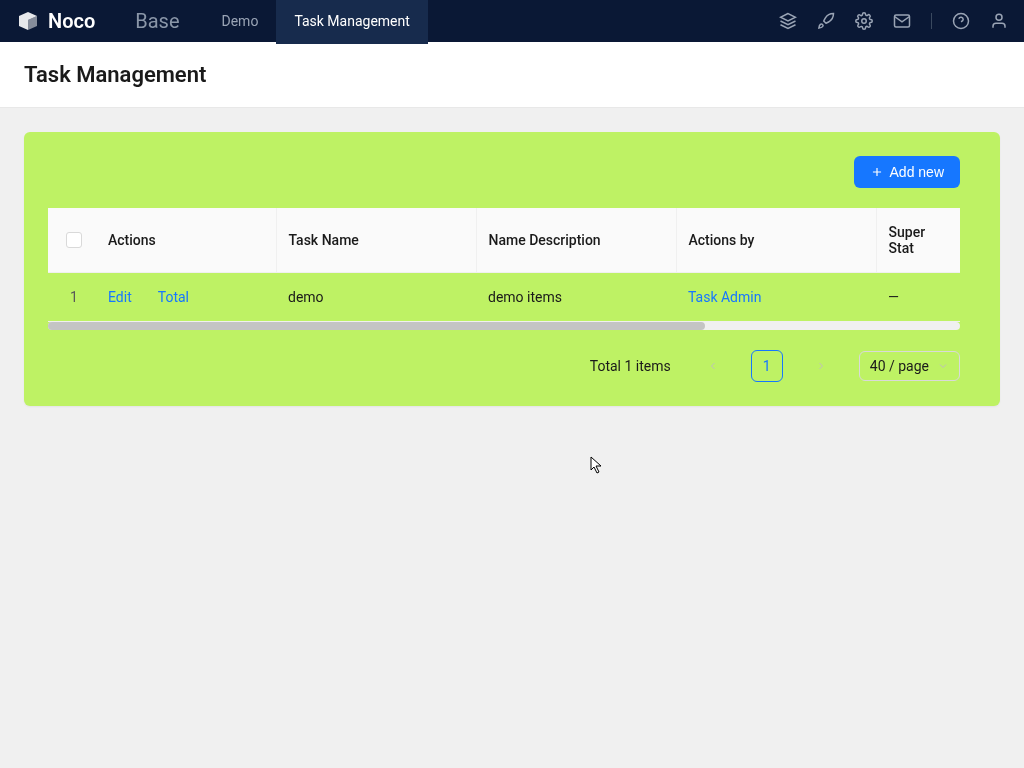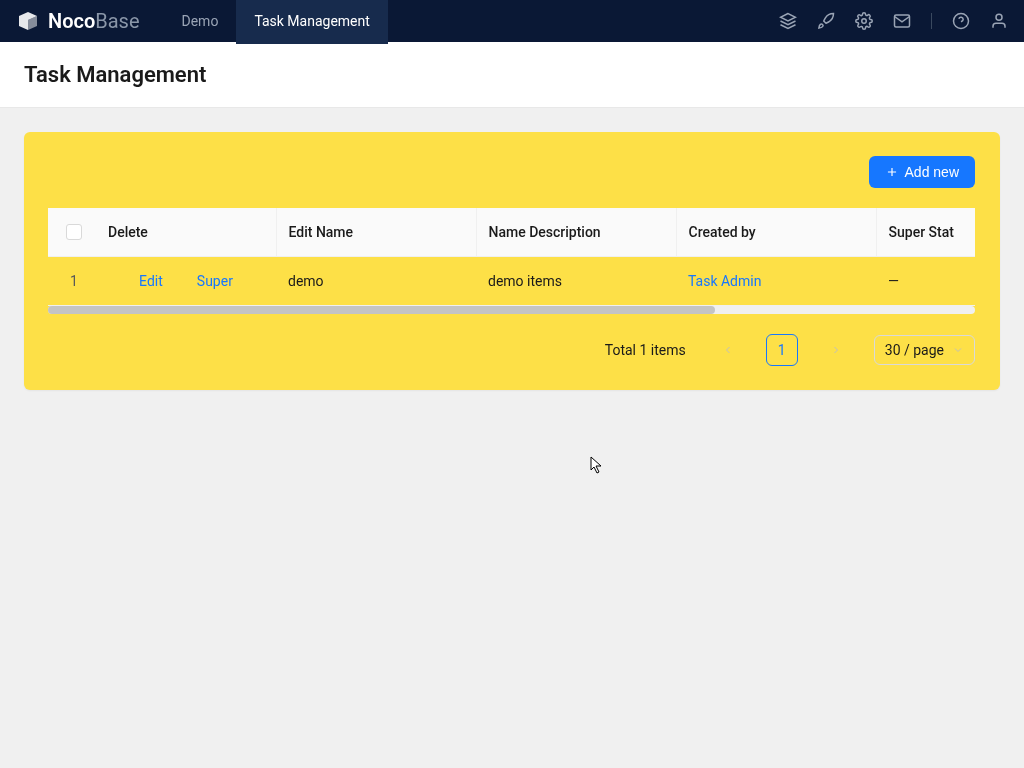--- a/index.html
+++ b/index.html
@@ -1,50 +1,50 @@
 <!DOCTYPE html>
 <html><head>
   <meta charset="utf-8">
   <style>
     * { margin: 0; padding: 0; box-sizing: border-box; }
     body { font-family: -apple-system, BlinkMacSystemFont, "Segoe UI", Roboto, sans-serif; background: #f0f0f0; width: 1024px; height: 768px; overflow: hidden; }
     
     .top-nav { background: #0a1835; height: 42px; display: flex; align-items: center; padding: 0 16px; }
     .logo { display: flex; align-items: center; color: #fff; font-size: 20px; font-weight: 600; }
     .logo svg { margin-right: 8px; }
-    .logo .base { color: #8a96a8; font-weight: 400; }
+    .logo .base { color: #8a96a8; font-weight: 400; margin-left: 40px; }
     .nav-tabs { display: flex; margin-left: 24px; height: 46px; }
     .nav-tab { color: #9aa4b5; padding: 0 18px; display: flex; align-items: center; font-size: 14px; cursor: pointer; }
     .nav-tab.active { background: #172b4d; color: #fff; }
     .nav-spacer { flex: 1; }
     .nav-icons { display: flex; align-items: center; gap: 20px; }
     .nav-icon { color: #9aa4b5; cursor: pointer; display: flex; align-items: center; }
     .nav-divider { width: 1px; height: 16px; background: #3a495f; }
     
     .page-header { background: #fff; padding: 20px 24px; border-bottom: 1px solid #e8e8e8; }
     .page-title { font-size: 22px; font-weight: 600; color: #1a1a1a; }
     
     .content { padding: 24px; }
-    .card { background: #fde047; border-radius: 6px; padding: 16px 25px 24px 24px; box-shadow: 0 1px 2px rgba(0,0,0,0.05); }
+    .card { background: #bef264; border-radius: 6px; padding: 16px 40px 24px 24px; box-shadow: 0 1px 2px rgba(0,0,0,0.05); }
     
     .card-actions { display: flex; justify-content: flex-end; margin-bottom: 20px; padding-top: 8px; }
     .btn-primary { background: #1677ff; color: #fff; border: none; border-radius: 6px; padding: 8px 16px; font-size: 14px; display: flex; align-items: center; gap: 6px; cursor: pointer; }
     .btn-primary svg { width: 14px; height: 14px; }
     
     .table-wrapper { position: relative; }
     .table { width: 100%; border-collapse: collapse; }
     .table thead { background: #fafafa; }
     .table th { text-align: left; padding: 16px 12px; font-size: 14px; font-weight: 500; color: #1a1a1a; border-bottom: 1px solid #f0f0f0; }
     .table th:first-child { width: 48px; padding-left: 18px; }
     .table th.col-divider { border-left: 1px solid #f0f0f0; }
     .table td { padding: 16px 12px; font-size: 14px; color: #1a1a1a; border-bottom: 1px solid #f0f0f0; }
     .table td:first-child { padding-left: 22px; color: #595959; }
     .checkbox { width: 16px; height: 16px; border: 1px solid #d9d9d9; border-radius: 3px; background: #fff; }
     .link { color: #1677ff; cursor: pointer; }
-    .actions-cell { display: flex; gap: 34px; justify-content: center; }
+    .actions-cell { display: flex; gap: 26px; }
     .empty-status { color: #bfbfbf; }
     
     .scroll-track { height: 8px; background: #f0f0f0; border-radius: 4px; margin-top: 0; position: relative; }
     .scroll-thumb { height: 8px; background: #c4c4c4; border-radius: 4px; width: 72%; position: absolute; left: 0; }
     
     .pagination { display: flex; align-items: center; justify-content: flex-end; gap: 28px; margin-top: 20px; font-size: 14px; }
     .pag-total { color: #1a1a1a; margin-right: 4px; }
     .pag-arrow { color: #bfbfbf; cursor: pointer; padding: 4px; display: flex; }
     .pag-page { border: 1px solid #1677ff; color: #1677ff; border-radius: 6px; width: 32px; height: 32px; display: flex; align-items: center; justify-content: center; cursor: pointer; }
     .pag-size { border: 1px solid #d9d9d9; border-radius: 6px; padding: 6px 10px; display: flex; align-items: center; gap: 8px; cursor: pointer; color: #1a1a1a; }
@@ -123,34 +123,34 @@
       </button>
     </div>
 
     <div class="table-wrapper">
       <table class="table">
         <thead>
           <tr>
             <th>
                 <div class="checkbox"></div>
               </th>
-            <th style="width:180px">Delete</th>
-            <th class="col-divider" style="width:200px">Edit Name</th>
+            <th style="width:180px">Actions</th>
+            <th class="col-divider" style="width:200px">Task Name</th>
             <th class="col-divider" style="width:200px">Name Description</th>
-            <th class="col-divider" style="width:200px">Created by</th>
+            <th class="col-divider" style="width:200px">Actions by</th>
             <th class="col-divider">Super Stat</th>
           </tr>
         </thead>
         <tbody>
           <tr>
             <td>1</td>
             <td>
               <div class="actions-cell">
                 <span class="link">Edit</span>
-                <span class="link">Super</span>
+                <span class="link">Total</span>
               </div>
             </td>
             <td>demo</td>
             <td>demo items</td>
             <td><span class="link">Task Admin</span></td>
             <td class="empty-status">—</td>
           </tr>
         </tbody>
       </table>
       <div class="scroll-track">
@@ -165,21 +165,21 @@
             <path d="M15 18l-6-6 6-6"></path>
           </svg>
         </span>
       <span class="pag-page">1</span>
       <span class="pag-arrow">
           <svg width="12" height="12" viewBox="0 0 24 24" fill="none" stroke="currentColor" stroke-width="2">
             <path d="M9 18l6-6-6-6"></path>
           </svg>
         </span>
       <span class="pag-size">
-        <span>30 / page</span>
+        <span>40 / page</span>
         <svg width="12" height="12" viewBox="0 0 24 24" fill="none" stroke="currentColor" stroke-width="2">
             <path d="M6 9l6 6 6-6"></path>
           </svg>
       </span>
     </div>
   </div>
 </div>
 
 <svg class="cursor" width="16" height="20" viewBox="0 0 16 20">
     <path d="M1 1 L1 14 L4 11 L7 17 L9 16 L6 10 L11 10 Z" fill="#fff" stroke="#000" stroke-width="1"></path>

